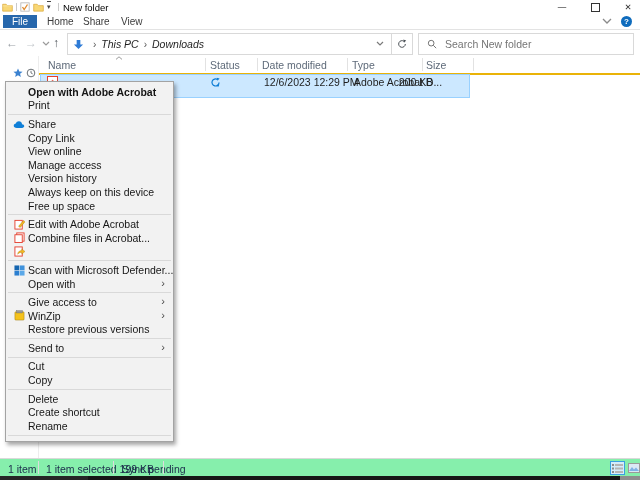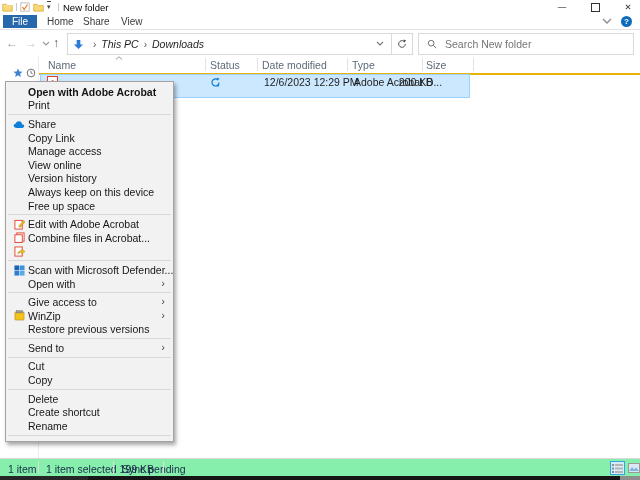--- a/index.html
+++ b/index.html
@@ -199,24 +199,24 @@
           <svg width="12" height="9" viewBox="0 0 16 11">
             <path d="M5 10 C2.6 10 1 8.7 1 7 C1 5.5 2.2 4.4 3.8 4.2 C4.4 2.5 6 1.3 7.9 1.3 C10.1 1.3 11.9 2.9 12.1 5 C13.8 5.1 15 6.2 15 7.6 C15 9 13.8 10 12.1 10 Z" fill="#0f7fd7"></path>
           </svg>
         </span>
       <span>Share</span>
       </div>
     <div class="mi">
         <span>Copy Link</span>
       </div>
     <div class="mi">
+        <span>View online</span>
+      </div>
+    <div class="mi">
         <span>Manage access</span>
-      </div>
-    <div class="mi">
-        <span>View online</span>
       </div>
     <div class="mi">
         <span>Version history</span>
       </div>
     <div class="mi">
         <span>Always keep on this device</span>
       </div>
     <div class="mi">
         <span>Free up space</span>
       </div>

